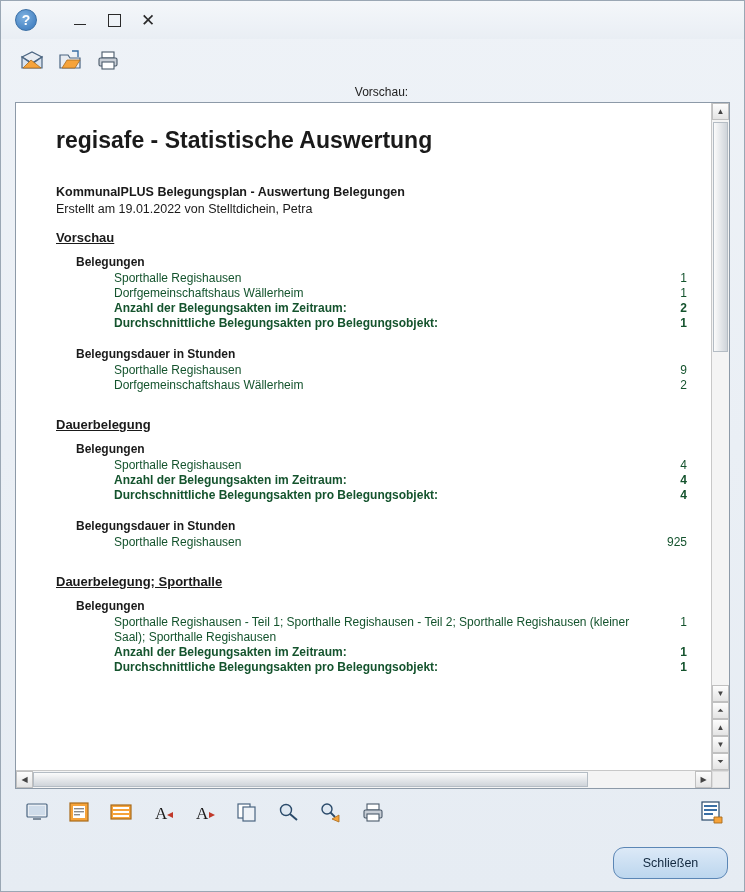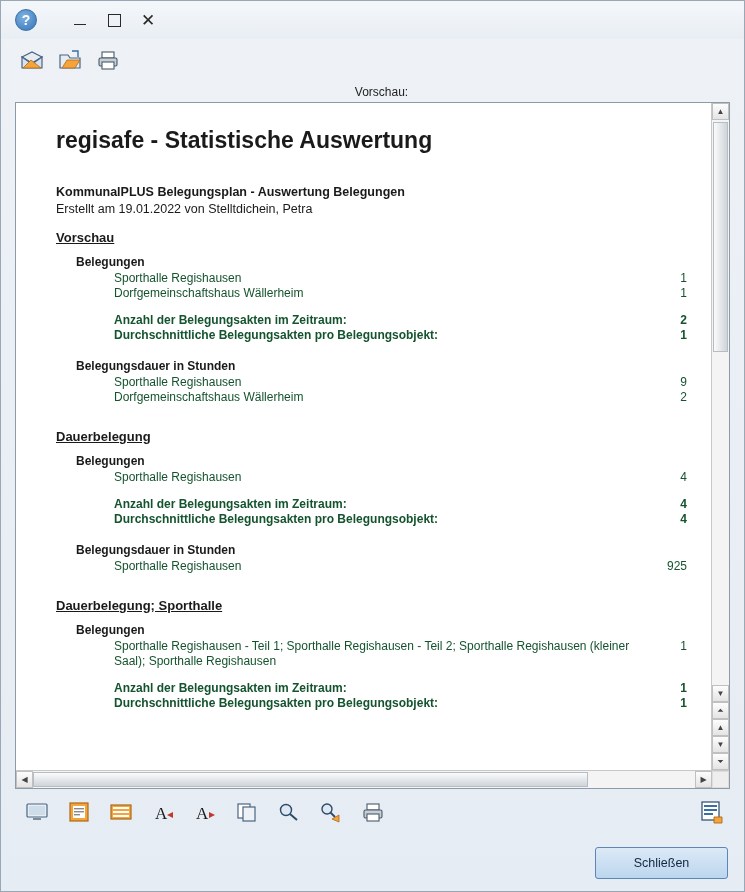--- a/index.html
+++ b/index.html
@@ -145,21 +145,21 @@
   .line {
     display: flex;
     margin-left: 58px;
     font-size: 12px;
     color: #14532d;
     line-height: 15px;
   }
   .line .lbl { flex: 1 1 auto; padding-right: 10px; }
   .line .val { flex: 0 0 auto; width: 40px; text-align: right; }
   .line.bold { font-weight: bold; }
-  .line.summary { margin-top: 12px; }
+  .line.summary { margin-top: 0; }
   .gap { height: 10px; }
 
   
   .vscroll {
     flex: none;
     width: 17px;
     background: #f0f0f0;
     border-left: 1px solid #c8c8c8;
     display: flex;
     flex-direction: column;
@@ -246,25 +246,25 @@
   
   .footer {
     flex: none;
     height: 56px;
     display: flex;
     align-items: center;
     justify-content: flex-end;
     padding-right: 16px;
   }
   .close-button {
-    width: 133px;
+    width: 115px;
     height: 32px;
     background: linear-gradient(to bottom, #dce9f7 0%, #bcd6ee 100%);
     border: 1px solid #5b86b5;
-    border-radius: 3px;
+    border-radius: 11px;
     font-size: 12.5px;
     color: #12283f;
     cursor: pointer;
     font-family: "Liberation Sans", sans-serif;
   }
 </style>
 </head>
 <body>
 
 <div class="window">

